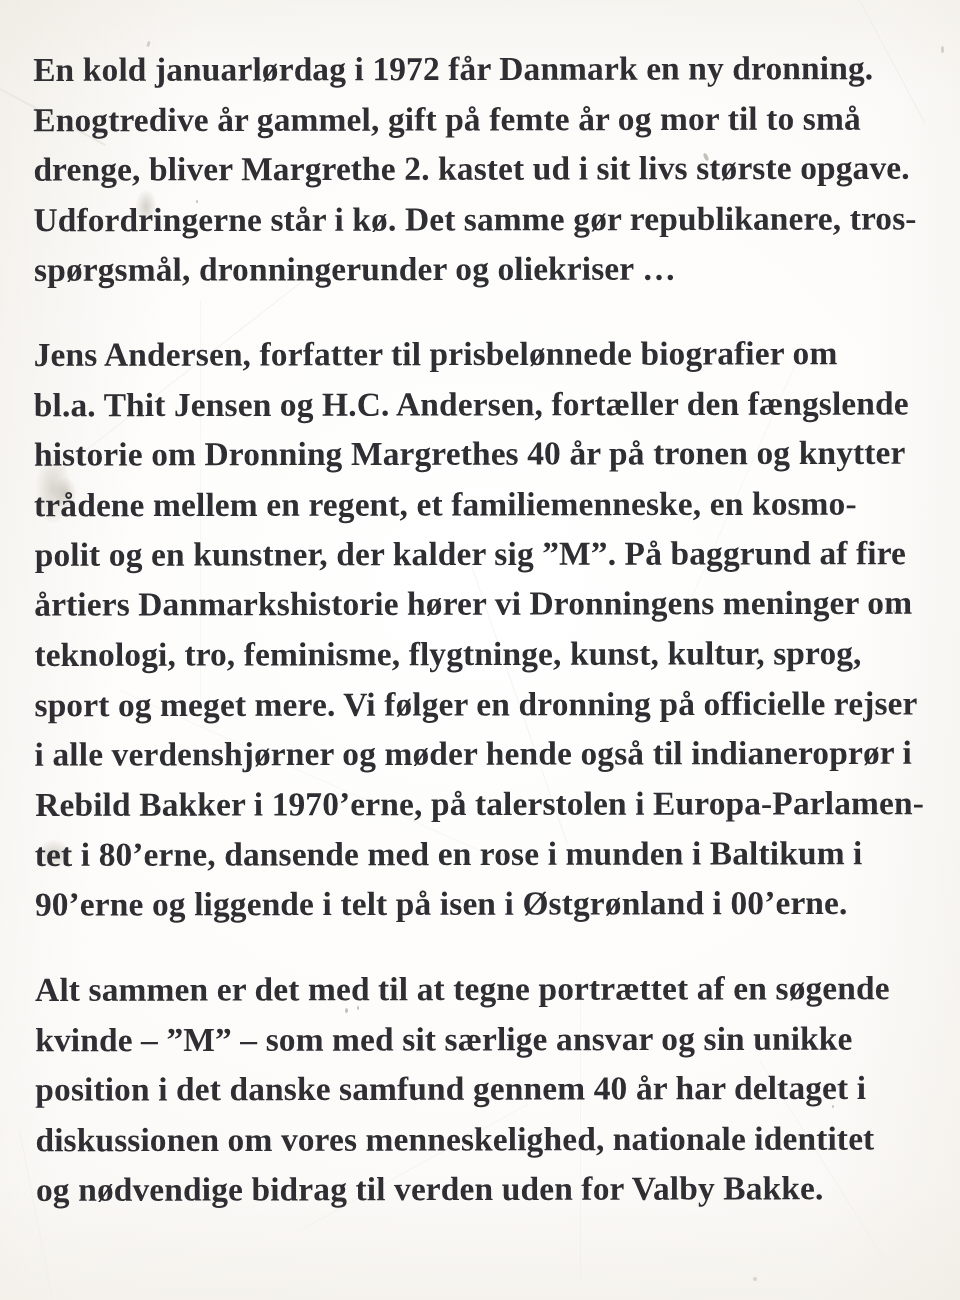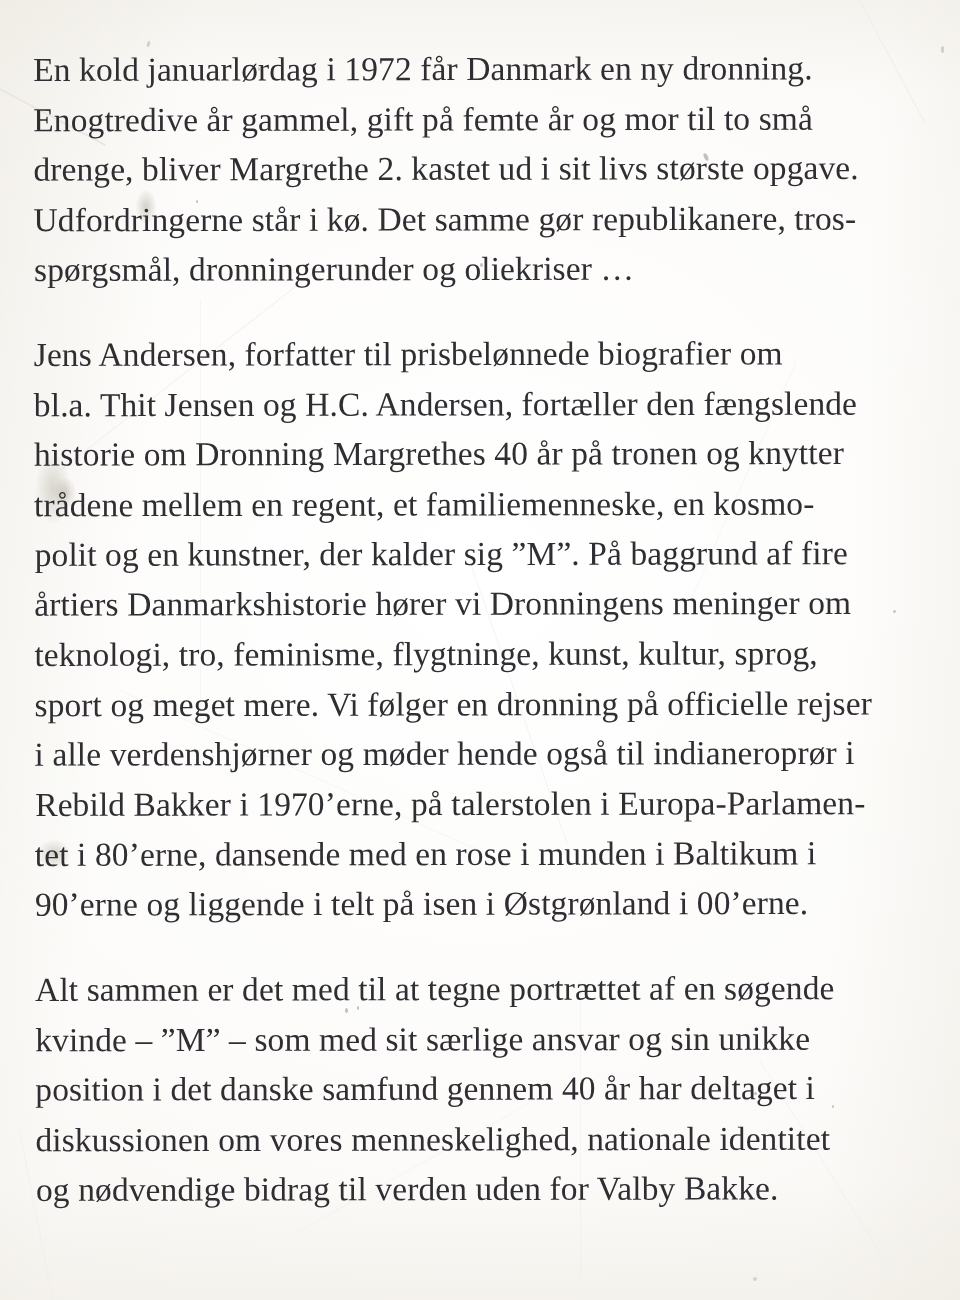--- a/index.html
+++ b/index.html
@@ -84,21 +84,21 @@
   .line:nth-child(2n)   { transform: translateY(0.4px); }
   .line:nth-child(3n)   { transform: translateY(-0.3px); }
   .line:nth-child(5n)   { transform: translateX(0.5px); }
 
   
   .skewwrap { transform: rotate(-0.12deg); transform-origin: 50% 30%; }
 </style>
 </head>
 <body>
 
-<div id="page" style="background: #fef9c3; color: rgb(46, 46, 51);">
+<div id="page" style="background: #fef9c3; color: rgb(46, 46, 51); font-weight: bold;">
 
   <div class="paper-base"></div>
 
   <div class="crease" style="left:0px;   top:88px;   width:120px; height:1.5px; transform:rotate(28deg);"></div>
   <div class="crease soft" style="left:860px; top:0px;    width:140px; height:1.2px; transform:rotate(62deg);"></div>
   <div class="crease vlight" style="left:200px; top:300px;  width:1.4px; height:420px;"></div>
   <div class="crease vlight" style="left:580px; top:980px;  width:1.4px; height:300px;"></div>
   <div class="crease soft" style="left:60px;  top:470px;  width:330px; height:1.3px; transform:rotate(-38deg);"></div>
   <div class="crease soft" style="left:470px; top:560px;  width:300px; height:1.3px; transform:rotate(71deg);"></div>
   <div class="crease vlight" style="left:690px; top:600px;  width:260px; height:1.2px; transform:rotate(-66deg);"></div>

